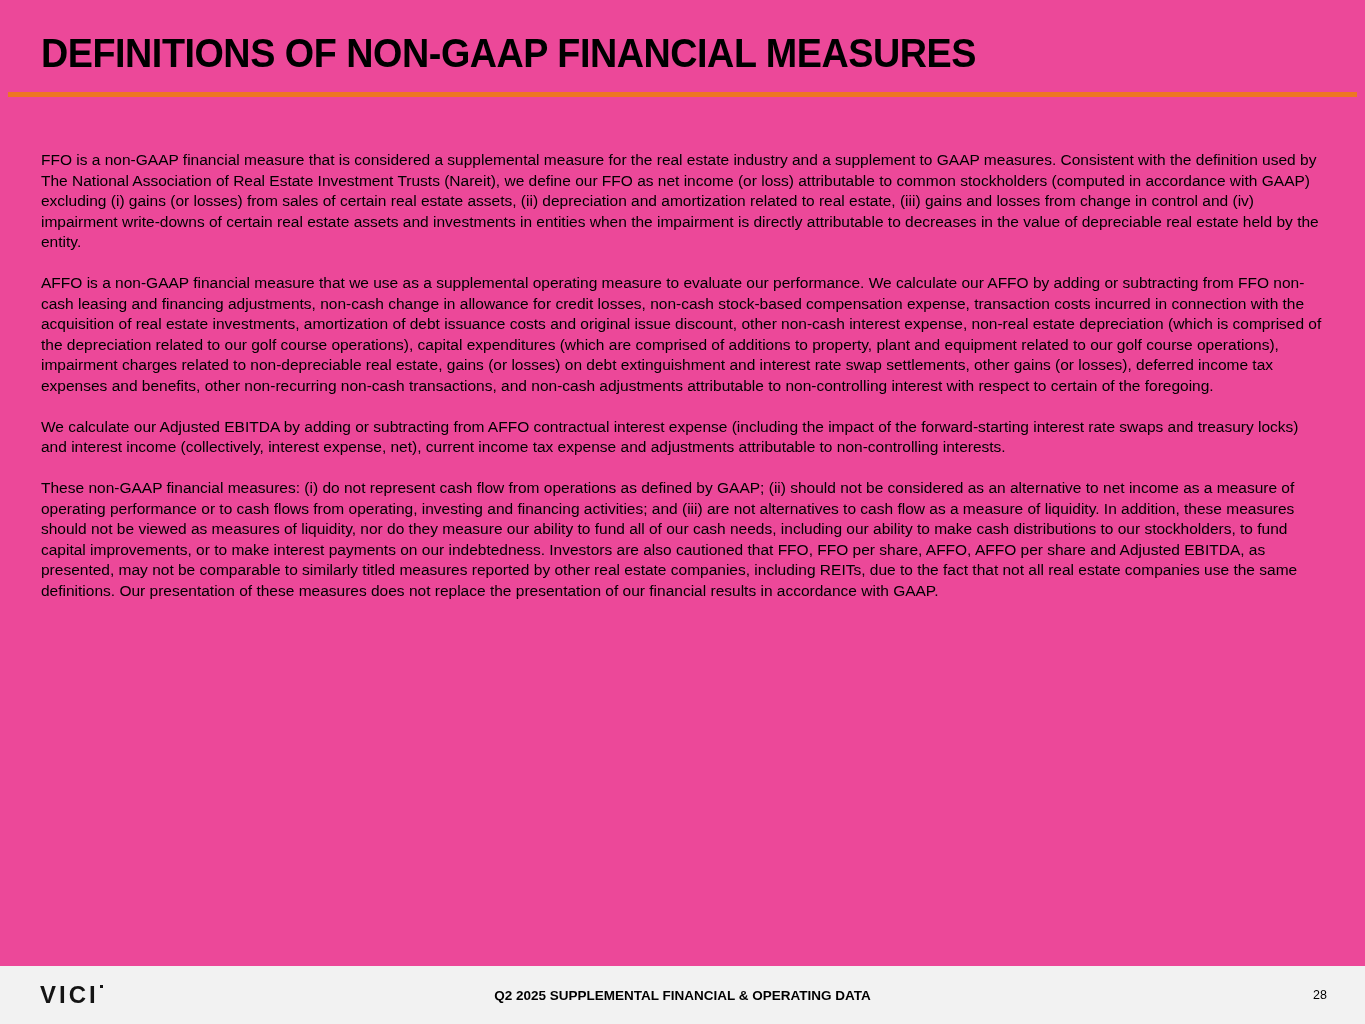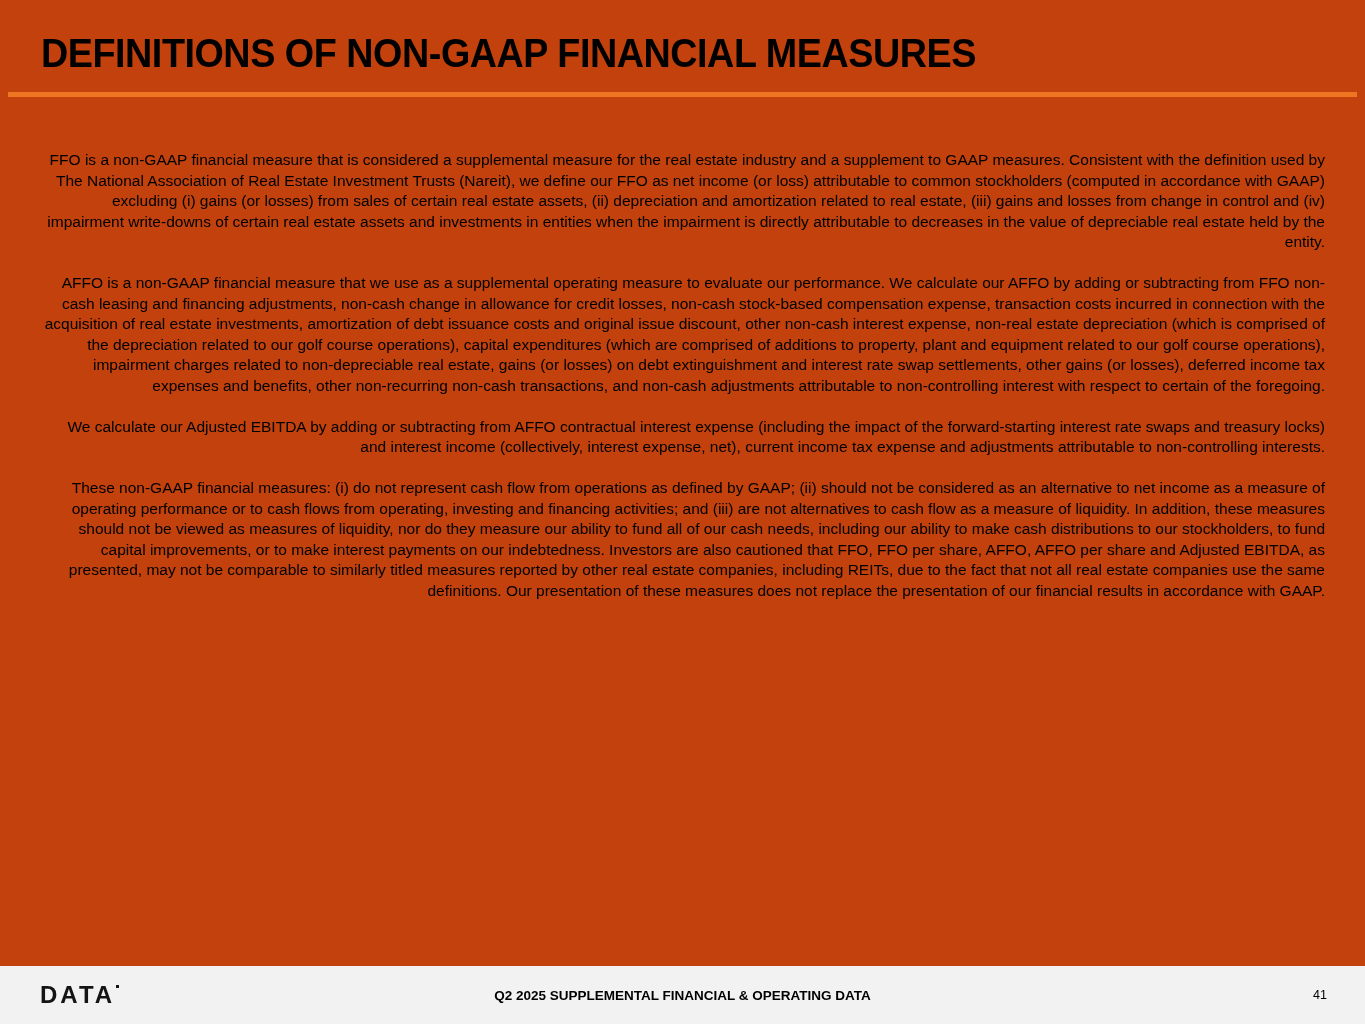--- a/index.html
+++ b/index.html
@@ -8,21 +8,21 @@
     background: #ffffff;
   }
   body {
     font-family: "Liberation Sans", sans-serif;
     color: #000000;
   }
   .slide {
     position: relative;
     width: 1365px;
     height: 1024px;
-    background: #c2410c;
+    background: #ec4899;
     overflow: hidden;
   }
   .header {
     padding: 30px 40px 0 41px;
   }
   .page-title {
     margin: 0;
     font-size: 41px;
     font-weight: bold;
     letter-spacing: -0.5px;
@@ -34,21 +34,21 @@
   .title-divider {
     height: 5px;
     background: #EE7623;
     margin: 15px 8px 0 8px;
   }
   .content {
     padding: 53px 40px 0 41px;
     font-size: 15.5px;
     line-height: 1.33;
     color: #000000;
-    text-align: right;
+    text-align: left;
   }
   .content p {
     margin: 0 0 20px 0;
   }
   .footer {
     position: absolute;
     left: 0;
     right: 0;
     bottom: 0;
     height: 58px;
@@ -105,19 +105,19 @@
 
   <div class="content">
     <p>FFO is a non-GAAP financial measure that is considered a supplemental measure for the real estate industry and a supplement to GAAP measures. Consistent with the definition used by The National Association of Real Estate Investment Trusts (Nareit), we define our FFO as net income (or loss) attributable to common stockholders (computed in accordance with GAAP) excluding (i) gains (or losses) from sales of certain real estate assets, (ii) depreciation and amortization related to real estate, (iii) gains and losses from change in control and (iv) impairment write-downs of certain real estate assets and investments in entities when the impairment is directly attributable to decreases in the value of depreciable real estate held by the entity.</p>
     <p>AFFO is a non-GAAP financial measure that we use as a supplemental operating measure to evaluate our performance. We calculate our AFFO by adding or subtracting from FFO non-cash leasing and financing adjustments, non-cash change in allowance for credit losses, non-cash stock-based compensation expense, transaction costs incurred in connection with the acquisition of real estate investments, amortization of debt issuance costs and original issue discount, other non-cash interest expense, non-real estate depreciation (which is comprised of the depreciation related to our golf course operations), capital expenditures (which are comprised of additions to property, plant and equipment related to our golf course operations), impairment charges related to non-depreciable real estate, gains (or losses) on debt extinguishment and interest rate swap settlements, other gains (or losses), deferred income tax expenses and benefits, other non-recurring non-cash transactions, and non-cash adjustments attributable to non-controlling interest with respect to certain of the foregoing.</p>
     <p>We calculate our Adjusted EBITDA by adding or subtracting from AFFO contractual interest expense (including the impact of the forward-starting interest rate swaps and treasury locks) and interest income (collectively, interest expense, net), current income tax expense and adjustments attributable to non-controlling interests.</p>
     <p>These non-GAAP financial measures: (i) do not represent cash flow from operations as defined by GAAP; (ii) should not be considered as an alternative to net income as a measure of operating performance or to cash flows from operating, investing and financing activities; and (iii) are not alternatives to cash flow as a measure of liquidity. In addition, these measures should not be viewed as measures of liquidity, nor do they measure our ability to fund all of our cash needs, including our ability to make cash distributions to our stockholders, to fund capital improvements, or to make interest payments on our indebtedness. Investors are also cautioned that FFO, FFO per share, AFFO, AFFO per share and Adjusted EBITDA, as presented, may not be comparable to similarly titled measures reported by other real estate companies, including REITs, due to the fact that not all real estate companies use the same definitions. Our presentation of these measures does not replace the presentation of our financial results in accordance with GAAP.</p>
   </div>
 
   <div class="footer">
     <div class="vici-logo">
-      <span>DATA</span><span class="vici-logo-mark"></span>
+      <span>VICI</span><span class="vici-logo-mark"></span>
     </div>
     <div class="footer-title">Q2 2025 SUPPLEMENTAL FINANCIAL &amp; OPERATING DATA</div>
-    <div class="page-number">41</div>
+    <div class="page-number">28</div>
   </div>
 
 </div>
 
 </body></html>

